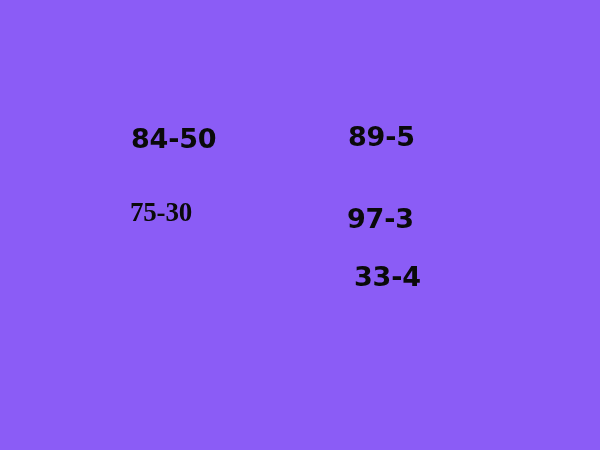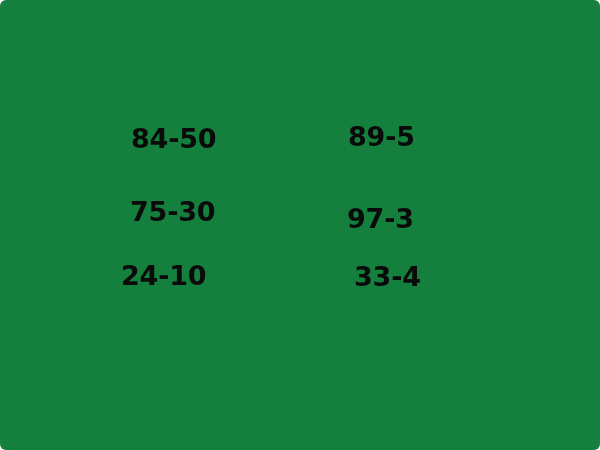--- a/index.html
+++ b/index.html
@@ -35,27 +35,26 @@
   .lbl-2 { left: 130px; top: 197px; }
   .lbl-4 { left: 121px; top: 261px; }
   
   .lbl-1 { left: 348px; top: 122px; }
   .lbl-3 { left: 347px; top: 204px; }
   .lbl-5 { left: 354px; top: 262px; }
 </style>
 </head>
 <body>
 
-<div id="slide" style="background: #15803d; border-radius: 6px;">
+<div id="slide" style="background: #8b5cf6;">
 
   <span class="label lbl-0" style="color: rgb(10, 10, 10);">84-50</span>
 
   <span class="label lbl-1" style="color: rgb(10, 10, 10);">89-5</span>
 
-  <span class="label lbl-2" style="color: rgb(10, 10, 10);">75-30</span>
+  <span class="label lbl-2" style="color: rgb(10, 10, 10); font-family: Liberation Serif, serif;">75-30</span>
 
   <span class="label lbl-3" style="color: rgb(10, 10, 10);">97-3</span>
 
-  <span class="label lbl-4" style="color: rgb(10, 10, 10);">24-10</span>
 
   <span class="label lbl-5" style="color: rgb(10, 10, 10);">33-4</span>
 
 </div>
 
 </body></html>

